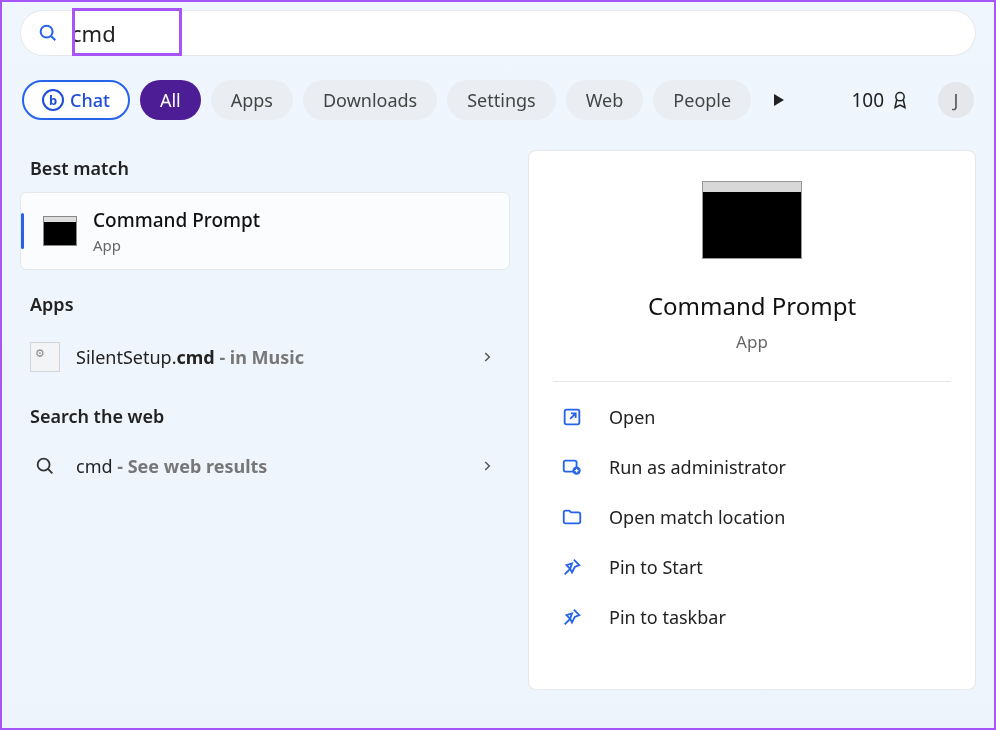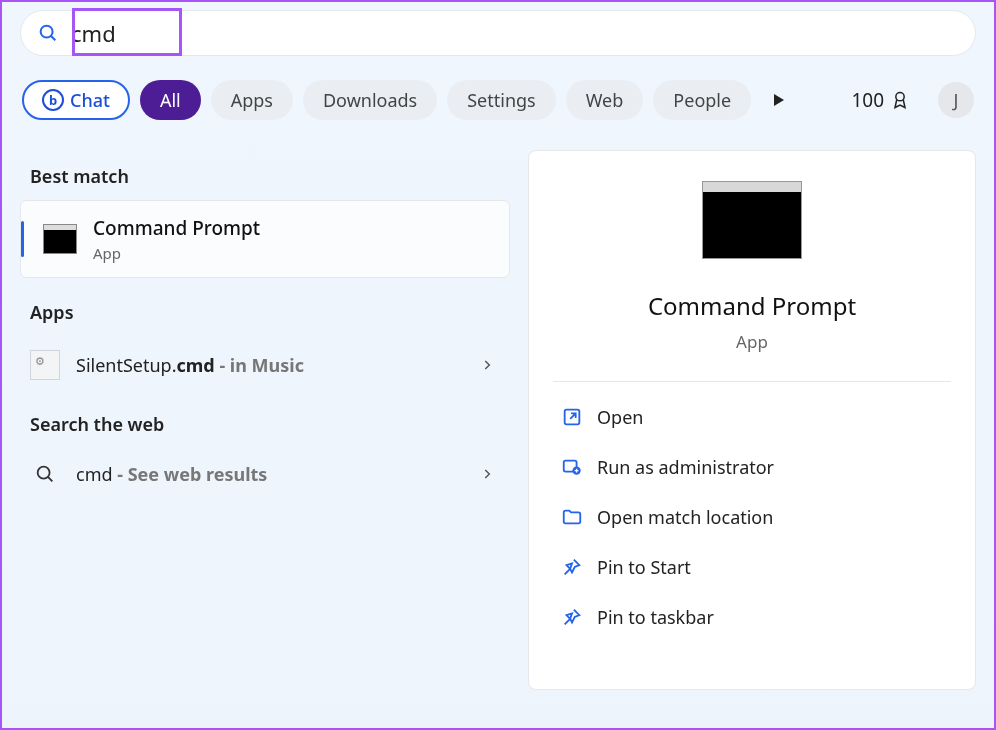--- a/index.html
+++ b/index.html
@@ -13,21 +13,21 @@
   .chat-pill { display: flex; align-items: center; gap: 6px; border: 2px solid #2563eb; color: #1d4ed8; background: #fff; border-radius: 24px; padding: 6px 18px; font-size: 18px; font-weight: 500; cursor: pointer; }
   .chat-pill .bing-icon { width: 22px; height: 22px; border: 2px solid #1d4ed8; border-radius: 50%; display: flex; align-items: center; justify-content: center; font-size: 13px; font-weight: bold; color: #1d4ed8; }
   .pill { background: #eaeef3; color: #444; border-radius: 22px; padding: 8px 20px; font-size: 18px; cursor: pointer; border: none; }
   .pill.active { background: #4c1d95; color: #fff; }
   .play-icon { margin-left: 10px; cursor: pointer; }
   .spacer { flex: 1; }
   .points { display: flex; align-items: center; gap: 6px; font-size: 19px; color: #222; }
   .medal-icon { width: 20px; height: 20px; }
   .avatar { width: 36px; height: 36px; border-radius: 50%; background: #e5e7eb; color: #555; display: flex; align-items: center; justify-content: center; font-size: 18px; margin-left: 18px; }
   .content { display: flex; margin-top: 30px; gap: 18px; }
-  .left-col { flex: 0 0 490px; margin-top: 8px; }
+  .left-col { flex: 0 0 490px; }
   .right-col { flex: 1; background: #fff; border-radius: 8px; border: 1px solid #e5e7eb; padding: 30px 24px 10px 24px; display: flex; flex-direction: column; align-items: center; min-height: 540px; }
   .section-header { font-size: 18px; font-weight: 600; color: #222; margin: 6px 0 12px 10px; }
   .best-match { background: #fbfcfe; border: 1px solid #e5e7eb; border-radius: 6px; display: flex; align-items: center; padding: 14px 16px; margin-bottom: 22px; position: relative; }
   .best-match::before { content: ""; position: absolute; left: 0; top: 20px; bottom: 20px; width: 3px; background: #2563eb; border-radius: 2px; }
   .cmd-icon-sm { width: 34px; height: 30px; background: #000; border: 1px solid #888; margin-right: 16px; position: relative; margin-left: 6px; }
   .cmd-icon-sm::before { content: ""; position: absolute; top: 0; left: 0; right: 0; height: 5px; background: #ddd; }
   .bm-title { font-size: 19px; font-weight: 500; color: #111; }
   .bm-sub { font-size: 15px; color: #666; margin-top: 2px; }
   .list-item { display: flex; align-items: center; padding: 14px 16px 14px 10px; cursor: pointer; }
   .list-item .file-icon { width: 30px; height: 30px; background: #f3f4f6; border: 1px solid #d1d5db; margin-right: 16px; position: relative; }
@@ -36,21 +36,21 @@
   .item-text .loc { color: #777; font-weight: 700; }
   .chev-icon { color: #555; }
   .web-item { display: flex; align-items: center; padding: 14px 16px 14px 14px; cursor: pointer; }
   .web-item .mag-icon { width: 22px; height: 22px; margin-right: 20px; color: #333; }
   .preview-icon { width: 100px; height: 78px; background: #000; border: 1px solid #999; position: relative; }
   .preview-icon::before { content: ""; position: absolute; top: 0; left: 0; right: 0; height: 10px; background: #d8d8d8; }
   .preview-title { font-size: 24px; color: #111; margin-top: 30px; }
   .preview-sub { font-size: 17px; color: #666; margin-top: 8px; }
   .divider { width: 100%; height: 1px; background: #e5e7eb; margin: 28px 0 10px 0; }
   .actions-list { width: 100%; }
-  .action-item { display: flex; align-items: center; gap: 14px; padding: 13px 8px; cursor: pointer; font-size: 18px; color: #222; }
+  .action-item { display: flex; align-items: center; gap: 26px; padding: 13px 8px; cursor: pointer; font-size: 18px; color: #222; }
   .action-item .ai-icon { width: 22px; height: 22px; color: #2563eb; flex-shrink: 0; }
   svg { display: block; }
 </style>
 </head>
 <body>
 
 <div class="search-bar">
   <svg class="icon" viewBox="0 0 24 24" fill="none" stroke="currentColor" stroke-width="2.2">
       <circle cx="10.5" cy="10.5" r="6.5"></circle>
       <line x1="20" y1="20" x2="15.2" y2="15.2"></line>

